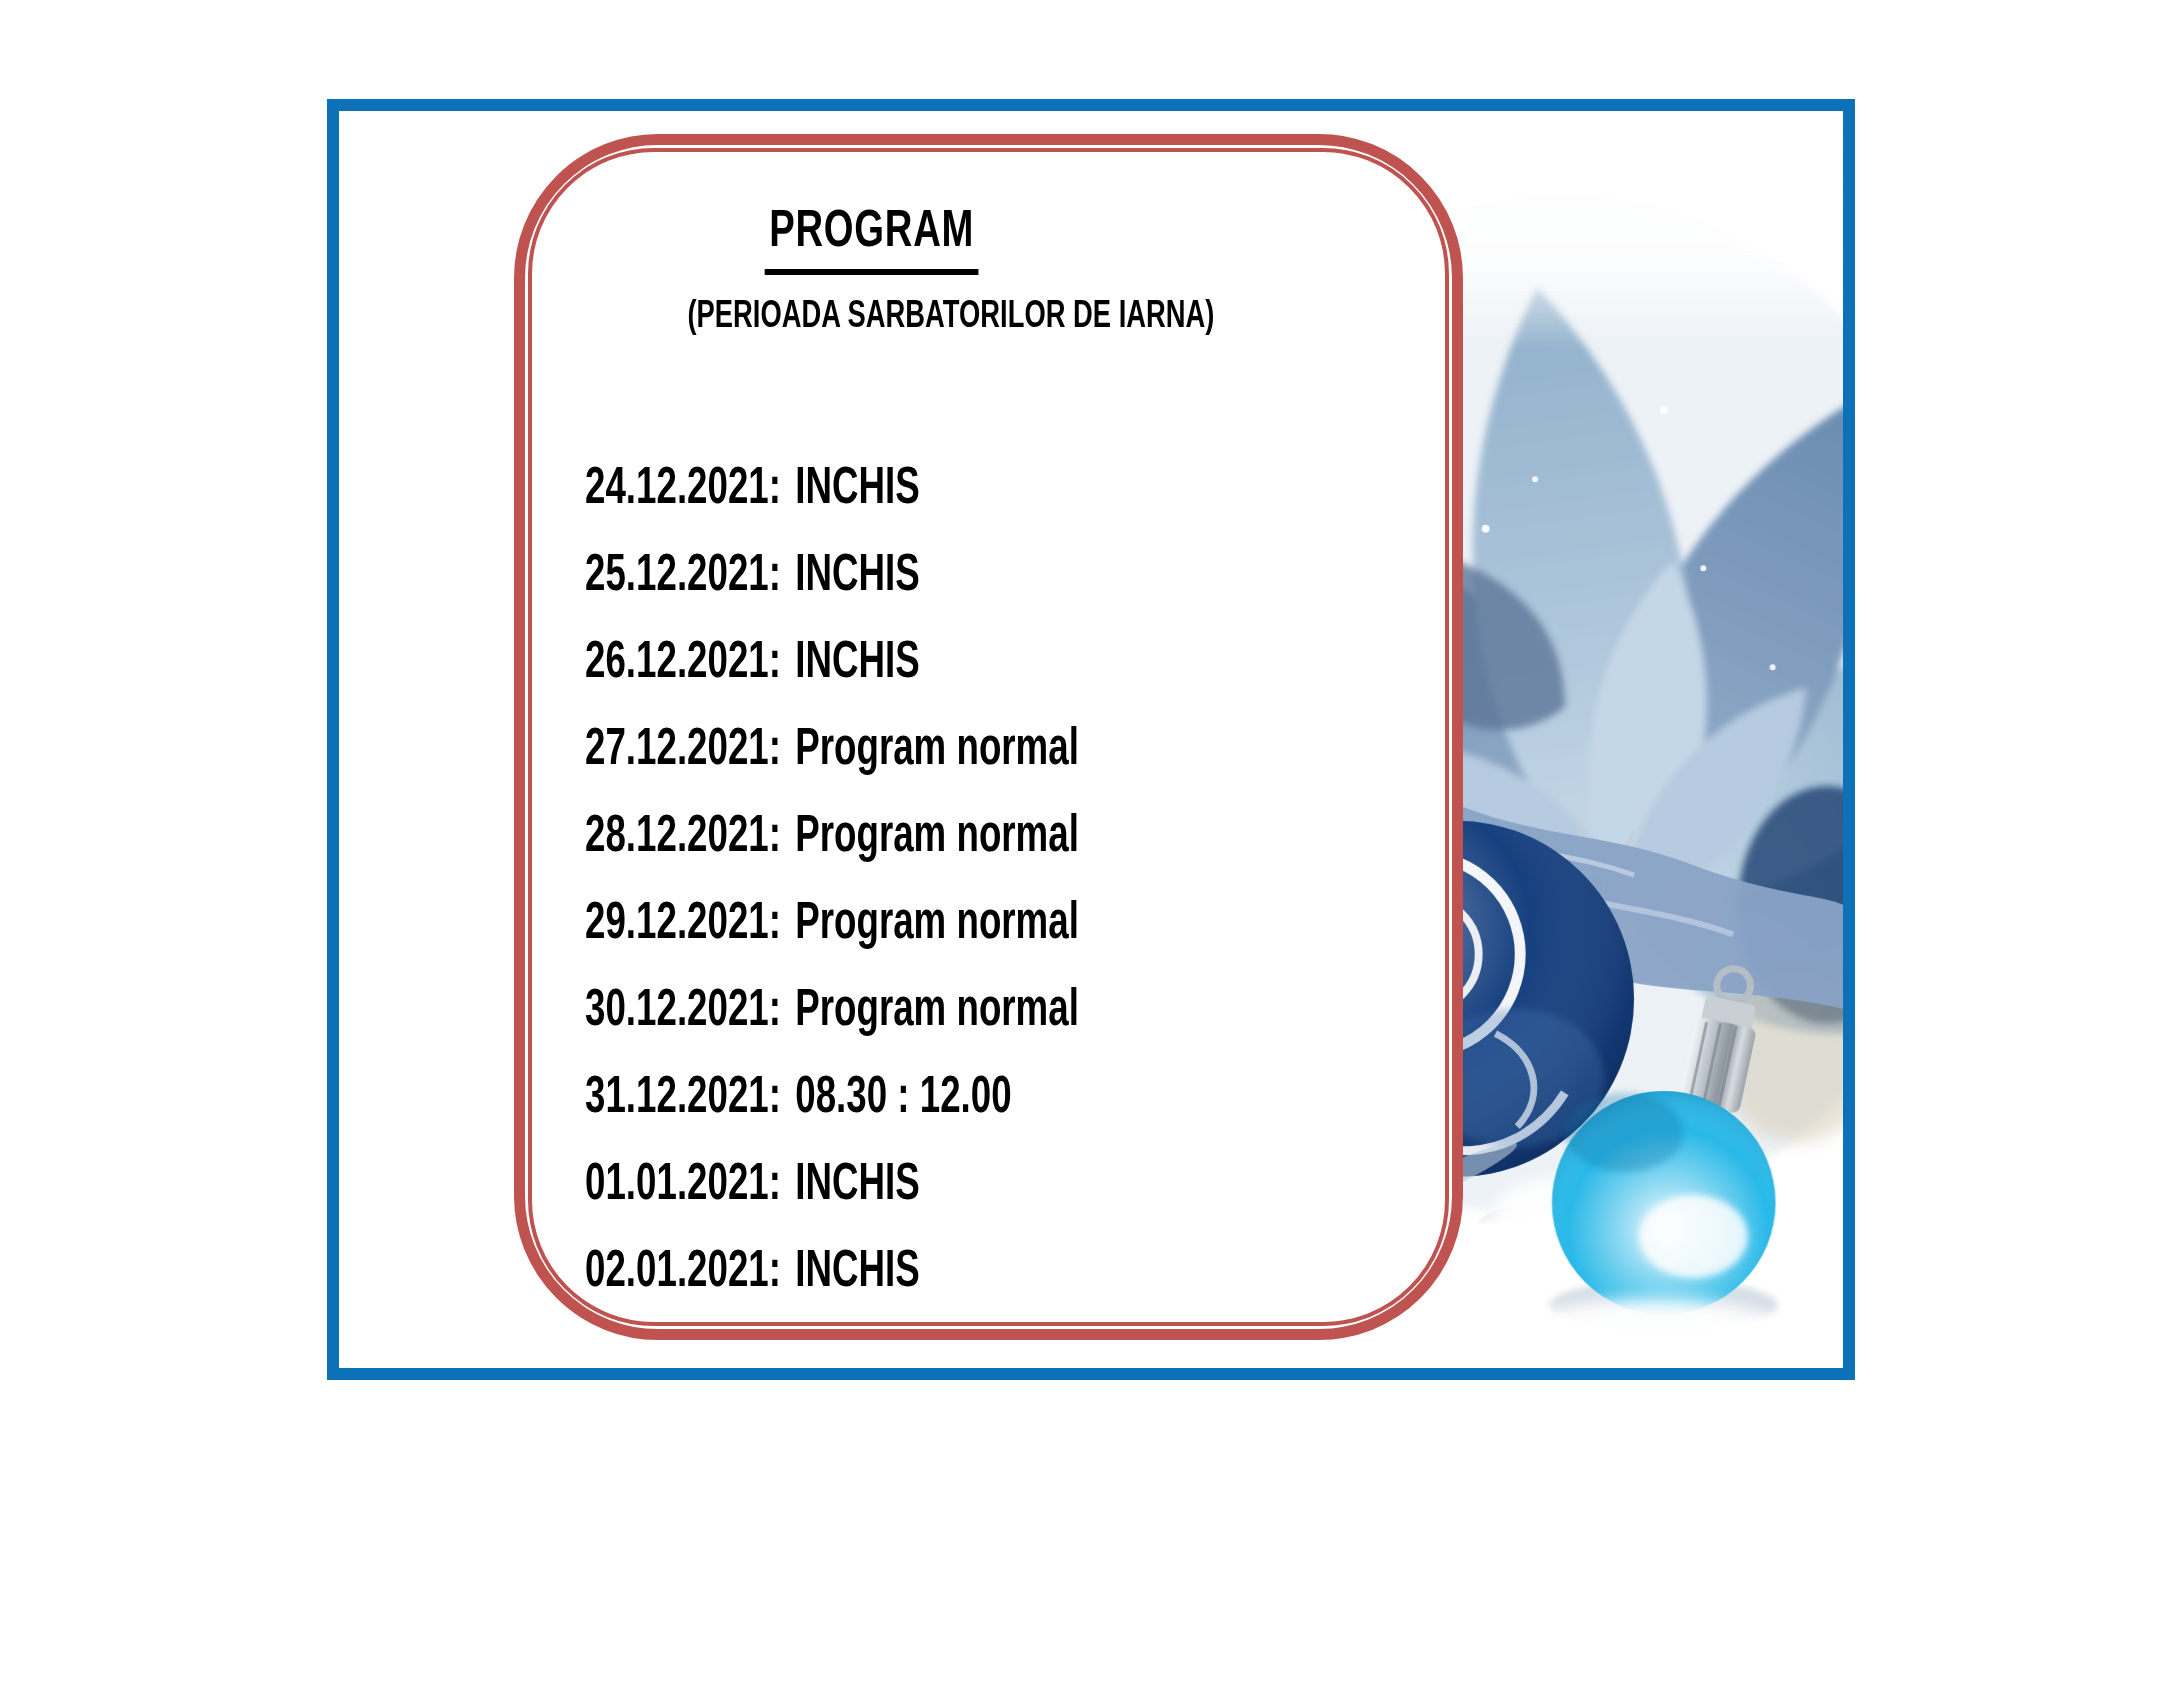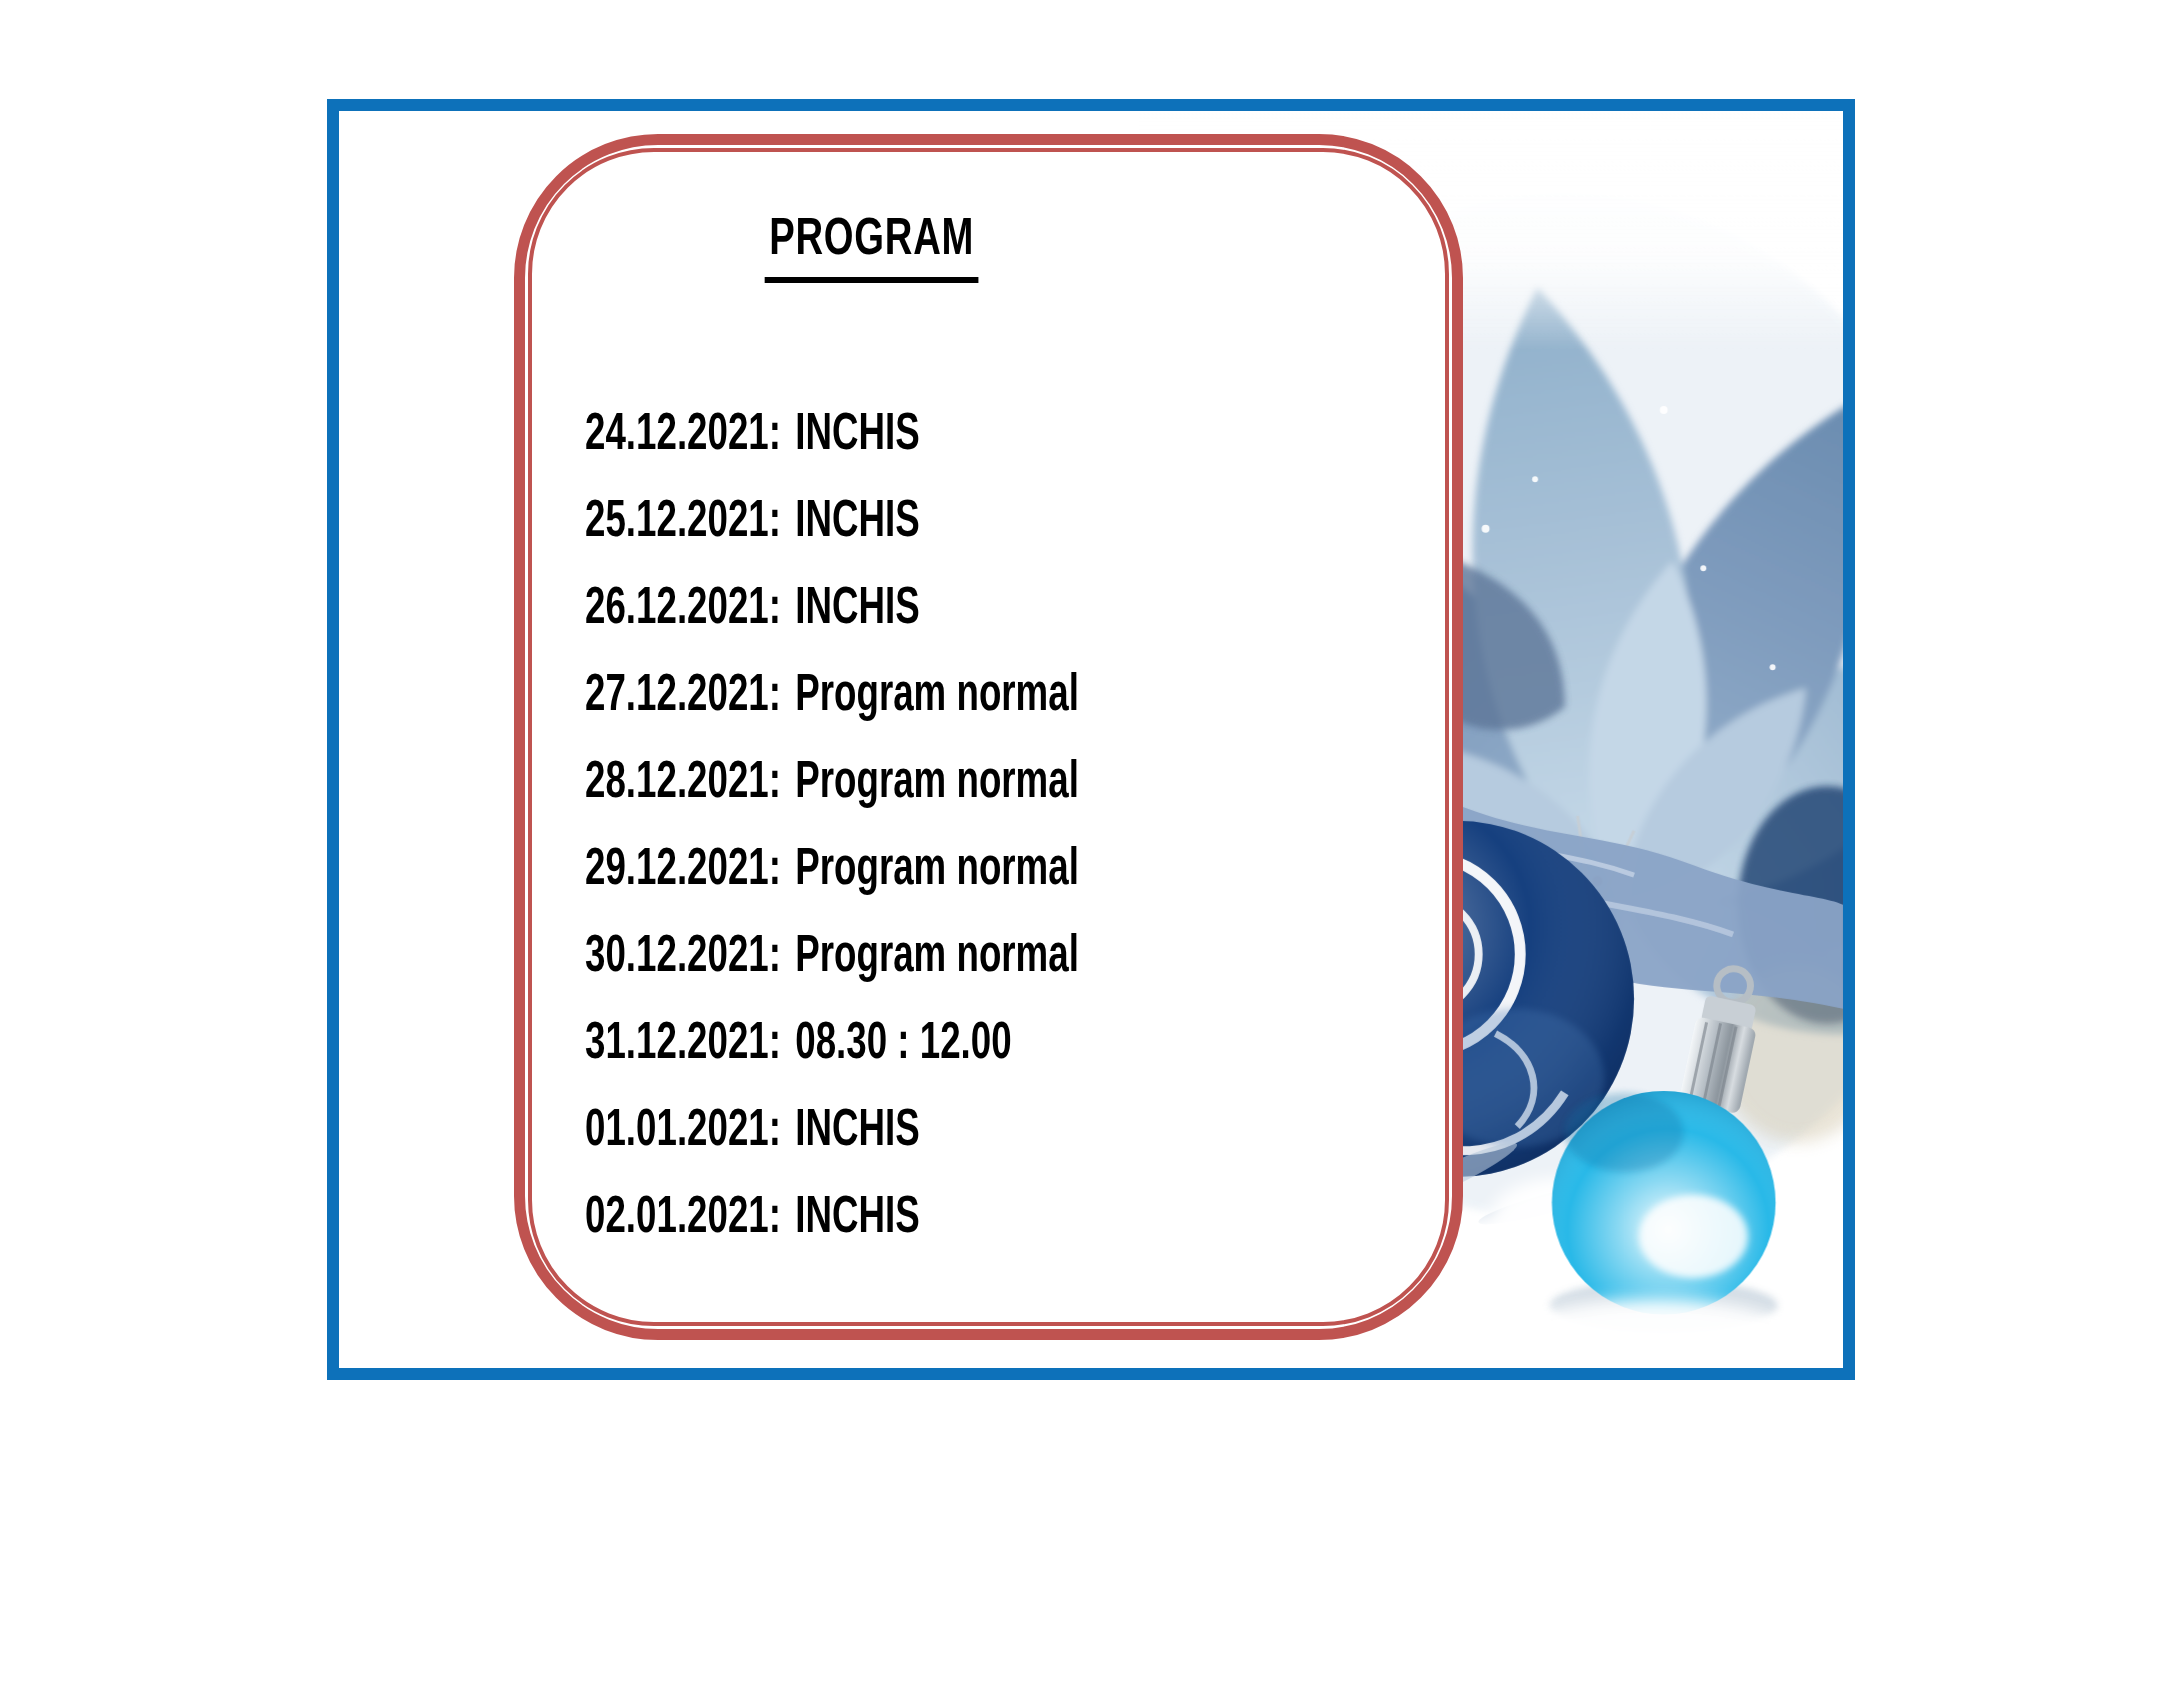--- a/index.html
+++ b/index.html
@@ -19,21 +19,21 @@
   }
   .card{
     position:absolute;left:514px;top:134px;width:949px;height:1206px;
     box-sizing:border-box;border:11px solid var(--card-border,#bf5350);
     border-radius:144px;background:#fff;z-index:3;
   }
   .card-inner{
     position:absolute;inset:3px;border:4px solid var(--card-border,#bf5350);
     border-radius:126px;background:#fff;
   }
-  .content{position:absolute;left:53px;top:52px;width:792px;}
+  .content{position:absolute;left:53px;top:44px;width:792px;}
   .heading{width:574px;text-align:center;}
   .title-text{
     display:inline-block;font-size:51px;font-weight:bold;line-height:65px;
     transform:scaleX(.75);transform-origin:center;
     border-bottom:6px solid var(--text,#000);padding:0 6px 8px 6px;
     letter-spacing:1px;
   }
   .subtitle{margin-top:16px;}
   .subtitle-text{
     display:inline-block;font-size:38px;font-weight:bold;line-height:46px;
@@ -226,20 +226,23 @@
 </div>
 
 <div class="card">
   <div class="card-inner">
     <div class="content">
 
       <div class="heading">
         <span class="title-text">PROGRAM</span>
       </div>
 
+      <div class="heading subtitle">
+        <span class="subtitle-text">(PERIOADA SARBATORILOR DE IARNA)</span>
+      </div>
 
       <div class="schedule">
         <div class="row">
           <span class="date">24.12.2021:</span>
           <span class="status">INCHIS</span>
         </div>
         <div class="row">
           <span class="date">25.12.2021:</span>
           <span class="status">INCHIS</span>
         </div>

